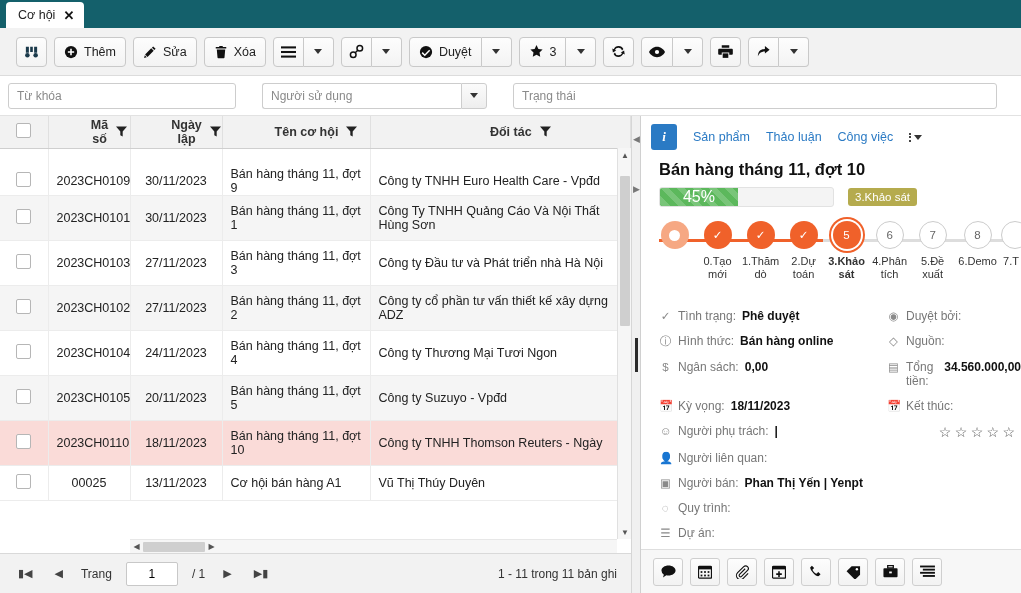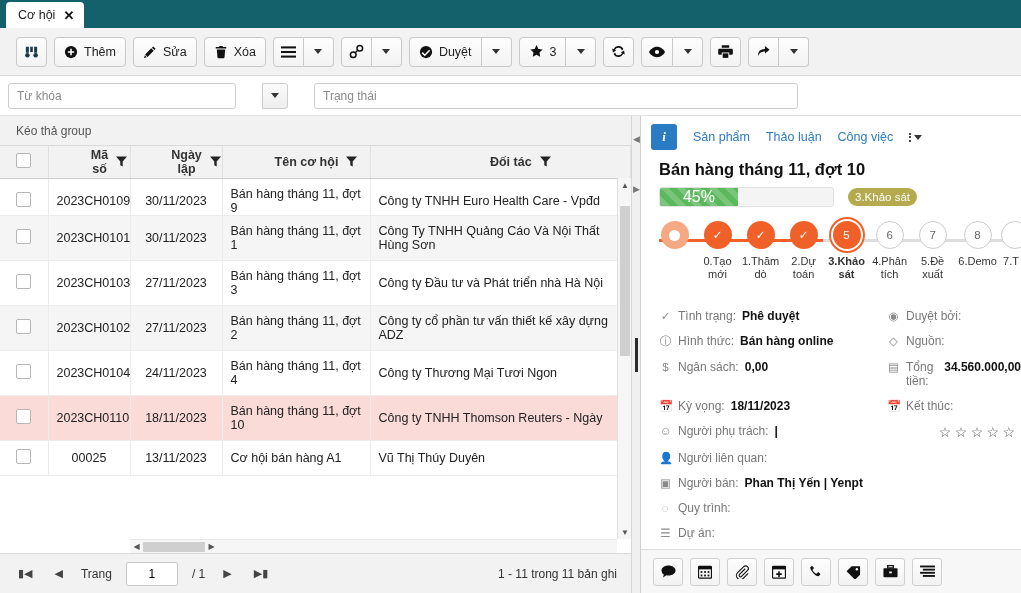--- a/index.html
+++ b/index.html
@@ -137,21 +137,21 @@
   table.grid td {
     border-right: 1px solid #ececec;
     border-bottom: 1px solid #ececec;
     font-size: 12.5px;
     color: #222;
     padding: 8px;
     vertical-align: middle;
   }
   tr.alt td { background: #f5f5f5; }
   tr.sel td { background: #fadbd8; }
-  tr.clipped td { padding-top: 8px; padding-bottom: 0; height: 14px; overflow: hidden; }
+  tr.clipped td { padding-top: 18px; padding-bottom: 0; height: 14px; overflow: hidden; }
   .cb {
     width: 15px; height: 15px;
     border: 1px solid #b6b6b6;
     border-radius: 2px;
     background: #fff;
     display: inline-block;
     cursor: pointer;
   }
   .colcb { width: 48px; text-align: center; }
   .colma { width: 82px; text-align: center; }
@@ -207,21 +207,21 @@
   .progrow { display: flex; align-items: center; padding: 0 0 0 18px; gap: 14px; }
   .progbar { width: 175px; height: 20px; background: #f4f4f4; border: 1px solid #e2e2e2; border-radius: 3px; overflow: hidden; }
   .progfill {
     height: 100%; width: 45%;
     background-color: #5cb85c;
     background-image: linear-gradient(45deg, rgba(255,255,255,.18) 25%, transparent 25%, transparent 50%, rgba(255,255,255,.18) 50%, rgba(255,255,255,.18) 75%, transparent 75%, transparent);
     background-size: 16px 16px;
     color: #fff; font-size: 16px;
     display: flex; align-items: center; justify-content: center;
   }
-  .stagebadge { background: #b5ab4e; color: #fff; font-size: 11.5px; padding: 3px 7px; border-radius: 9px; }
+  .stagebadge { background: #b5ab4e; color: #fff; font-size: 11.5px; padding: 3px 7px; border-radius: 3px; }
 
   
   .steps { position: relative; padding: 14px 0 0 12px; height: 92px; overflow: hidden; }
   .stepline { position: absolute; left: 18px; right: 0; top: 32px; height: 3px; background: #f0612a; }
   .stepline.gray { left: 182px; background: #ddd; }
   .stepsrow { display: flex; position: relative; }
   .step { width: 44px; text-align: center; position: relative; }
   .circle {
     width: 28px; height: 28px; border-radius: 50%;
     margin: 0 auto;
@@ -385,33 +385,31 @@
     </div>
     <div class="btn icononly">
         <span class="caret"></span>
       </div>
   </div>
 </div>
 
 <div class="filterbar">
   <input class="inp" style="width: 228px;" placeholder="Từ khóa">
   <div class="combo">
+    <input class="inp" style="width: 199px;" placeholder="Người sử dụng">
     <div class="cbtn">
         <span class="caret"></span>
       </div>
   </div>
   <input class="inp" style="width: 484px;" placeholder="Trạng thái">
 </div>
 
 <div class="body">
 
   <div class="left">
-    <div class="groupbar">
-      <span>Kéo thả group</span>
-    </div>
 
     <div class="gridwrap">
       <table class="grid">
         <thead>
           <tr>
             <th class="colcb">
               <span class="cb"></span>
             </th>
             <th class="colma">
               <span class="thin">
@@ -476,20 +474,27 @@
             <td class="colten">Bán hàng tháng 11, đợt 2</td>
             <td class="coldt">Công ty cổ phần tư vấn thiết kế xây dựng ADZ</td>
           </tr>
           <tr>
             <td class="colcb"><span class="cb"></span></td>
             <td class="colma">2023CH0104</td>
             <td class="colngay">24/11/2023</td>
             <td class="colten">Bán hàng tháng 11, đợt 4</td>
             <td class="coldt">Công ty Thương Mại Tươi Ngon</td>
           </tr>
+          <tr class="alt">
+            <td class="colcb"><span class="cb"></span></td>
+            <td class="colma">2023CH0105</td>
+            <td class="colngay">20/11/2023</td>
+            <td class="colten">Bán hàng tháng 11, đợt 5</td>
+            <td class="coldt">Công ty Suzuyo - Vpđd</td>
+          </tr>
           <tr class="sel">
             <td class="colcb"><span class="cb"></span></td>
             <td class="colma">2023CH0110</td>
             <td class="colngay">18/11/2023</td>
             <td class="colten">Bán hàng tháng 11, đợt 10</td>
             <td class="coldt">Công ty TNHH Thomson Reuters - Ngày</td>
           </tr>
           <tr>
             <td class="colcb"><span class="cb"></span></td>
             <td class="colma">00025</td>

